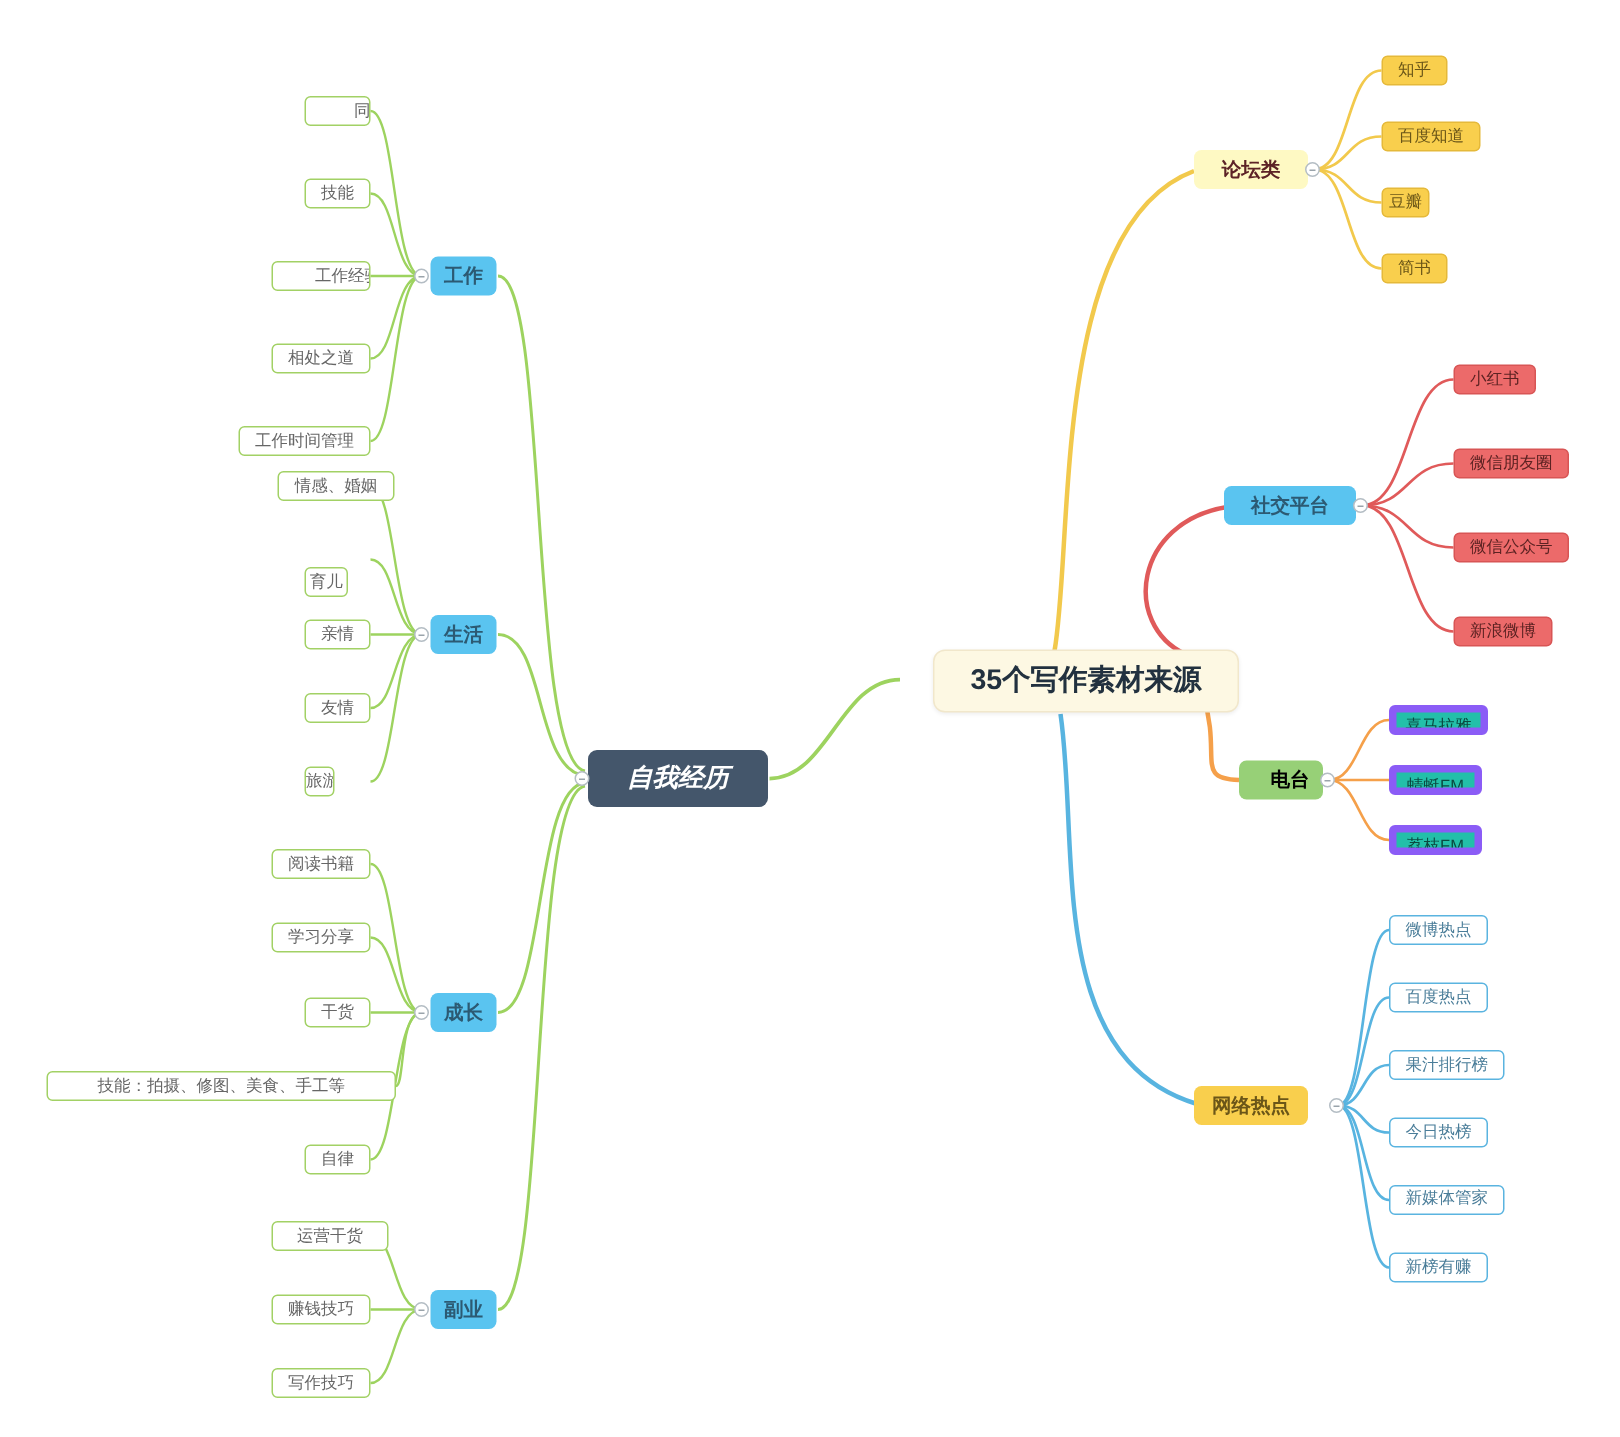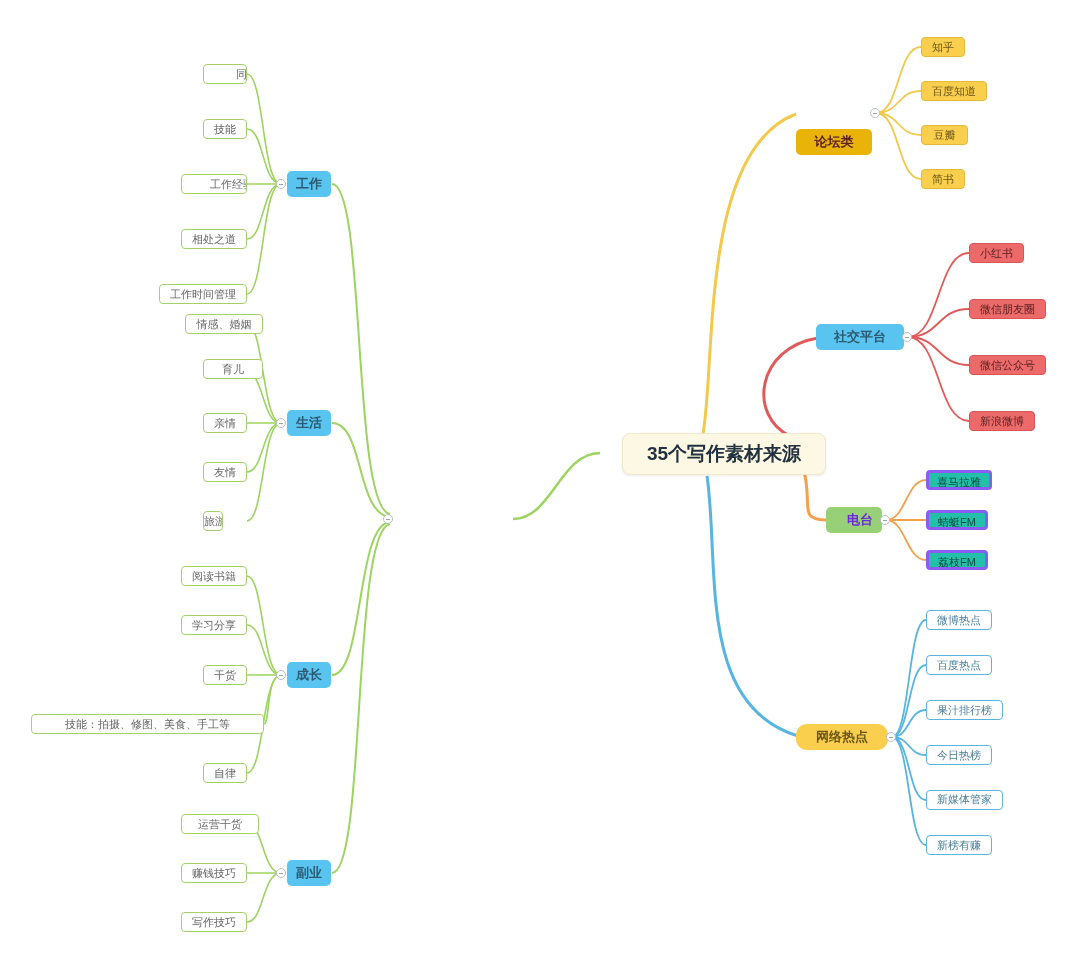--- a/index.html
+++ b/index.html
@@ -11,28 +11,28 @@
   .center {
     background:#fdf8e3; color:#22313f; font-weight:bold; font-size:19px;
     border:1px solid #f1e7cb; border-radius:8px; box-shadow:0 1px 3px rgba(0,0,0,.08);
   }
   .root-left {
     background:#44566b; color:#ffffff; font-weight:bold; font-size:17px;
     border-radius:6px; font-family:"DejaVu Serif", serif; font-style:italic;
   }
   .branch { height:26px; line-height:26px; font-size:13px; border-radius:5px; font-weight:bold; }
   .b-blue   { background:#5ac4f0; color:#2c5a73; }
-  .b-red    { background:#eab308; color:#5c2226;margin-top:29px; }
-  .b-green  { background:#97d077; color:#6d28d9;padding-left:12px; }
+  .b-red    { background:#fef9c3; color:#5c2226; }
+  .b-green  { background:#97d077; color:#000000;padding-left:12px; }
   .b-yellow { background:#f9cf4d; color:#6b5618; }
   .leaf { height:20px; line-height:18px; font-size:11px; border-radius:4px; }
   .l-green { background:#ffffff; border:1px solid #a2d165; color:#666666; }
   .l-yellow{ background:#f9cf4d; border:1px solid #e5b93a; color:#6b5618; }
   .l-red   { background:#ec6a6a; border:1px solid #d85555; color:#5c2222; }
-  .l-teal  { background:#23bfa9; border:3px solid #8b5cf6; color:#0b4a41; }
+  .l-teal  { background:#23bfa9; border:5px solid #8b5cf6; color:#0b4a41; }
   .l-blue  { background:#ffffff; border:1px solid #5ab4e0; color:#4a7d99; }
   .toggle {
     position:absolute; z-index:3; width:10px; height:10px; border-radius:50%;
     background:#ffffff; border:1px solid #b4bdc4;
   }
   .toggle::after {
     content:""; position:absolute; left:2px; top:3.5px; width:4px; height:1px; background:#9aa4ab;
   }
 </style>
 </head>
@@ -97,56 +97,57 @@
       <path stroke-width="1.8" d="M 892 737 C 910 737 908 665 926 665"></path>
       <path stroke-width="1.8" d="M 892 737 C 910 737 908 710 926 710"></path>
       <path stroke-width="1.8" d="M 892 737 C 910 737 908 755 926 755"></path>
       <path stroke-width="1.8" d="M 892 737 C 910 737 908 800 926 800"></path>
       <path stroke-width="1.8" d="M 892 737 C 910 737 908 845 926 845"></path>
     </g>
   </svg>
 
   <div class="node center" style="left:598px;top:433px;width:204px;height:42px;line-height:40px;margin-left:24px;">35个写作素材来源</div>
 
+  <div class="node root-left" style="left:392px;top:500px;width:120px;height:38px;line-height:38px;">自我经历</div>
 
   <div class="node branch b-blue" style="left:287px;top:171px;width:44px;">工作</div>
   <div class="node branch b-blue" style="left:287px;top:410px;width:44px;">生活</div>
   <div class="node branch b-blue" style="left:287px;top:662px;width:44px;">成长</div>
   <div class="node branch b-blue" style="left:287px;top:860px;width:44px;">副业</div>
 
   <div class="node leaf l-green" style="left:203px;top:64px;width:44px;padding-left:32px;">同事</div>
   <div class="node leaf l-green" style="left:203px;top:119px;width:44px;">技能</div>
   <div class="node leaf l-green" style="left:181px;top:174px;width:66px;padding-left:28px;">工作经验</div>
   <div class="node leaf l-green" style="left:181px;top:229px;width:66px;">相处之道</div>
   <div class="node leaf l-green" style="left:159px;top:284px;width:88px;">工作时间管理</div>
 
   <div class="node leaf l-green" style="left:169px;top:314px;width:78px;margin-left:16px;">情感、婚姻</div>
-  <div class="node leaf l-green" style="left:203px;top:359px;width:60px;">育儿</div>
+  <div class="node leaf l-green" style="left:203px;top:378px;width:29px;">育儿</div>
   <div class="node leaf l-green" style="left:203px;top:413px;width:44px;">亲情</div>
   <div class="node leaf l-green" style="left:203px;top:462px;width:44px;">友情</div>
   <div class="node leaf l-green" style="left:203px;top:511px;width:20px;">旅游</div>
 
   <div class="node leaf l-green" style="left:181px;top:566px;width:66px;">阅读书籍</div>
   <div class="node leaf l-green" style="left:181px;top:615px;width:66px;">学习分享</div>
   <div class="node leaf l-green" style="left:203px;top:665px;width:44px;">干货</div>
   <div class="node leaf l-green" style="left:31px;top:714px;width:233px;">技能：拍摄、修图、美食、手工等</div>
   <div class="node leaf l-green" style="left:203px;top:763px;width:44px;">自律</div>
 
   <div class="node leaf l-green" style="left:181px;top:814px;width:78px;">运营干货</div>
   <div class="node leaf l-green" style="left:181px;top:863px;width:66px;">赚钱技巧</div>
   <div class="node leaf l-green" style="left:181px;top:912px;width:66px;">写作技巧</div>
 
   <div class="node branch b-red" style="left:796px;top:100px;width:76px;">论坛类</div>
   <div class="node branch b-blue" style="left:816px;top:324px;width:88px;">社交平台</div>
   <div class="node branch b-green" style="left:826px;top:507px;width:56px;">电台</div>
-  <div class="node branch b-yellow" style="left:796px;top:724px;width:92px;border-radius:11px;">网络热点</div>
+  <div class="node branch b-yellow" style="left:796px;top:724px;width:76px;">网络热点</div>
 
   <div class="node leaf l-yellow" style="left:921px;top:37px;width:44px;">知乎</div>
   <div class="node leaf l-yellow" style="left:921px;top:81px;width:66px;">百度知道</div>
-  <div class="node leaf l-yellow" style="left:921px;top:125px;width:47px;">豆瓣</div>
+  <div class="node leaf l-yellow" style="left:921px;top:125px;width:32px;">豆瓣</div>
   <div class="node leaf l-yellow" style="left:921px;top:169px;width:44px;">简书</div>
 
   <div class="node leaf l-red" style="left:969px;top:243px;width:55px;">小红书</div>
   <div class="node leaf l-red" style="left:969px;top:299px;width:77px;">微信朋友圈</div>
   <div class="node leaf l-red" style="left:969px;top:355px;width:77px;">微信公众号</div>
   <div class="node leaf l-red" style="left:969px;top:411px;width:66px;">新浪微博</div>
 
   <div class="node leaf l-teal" style="left:926px;top:470px;width:66px;">喜马拉雅</div>
   <div class="node leaf l-teal" style="left:926px;top:510px;width:62px;">蜻蜓FM</div>
   <div class="node leaf l-teal" style="left:926px;top:550px;width:62px;">荔枝FM</div>

